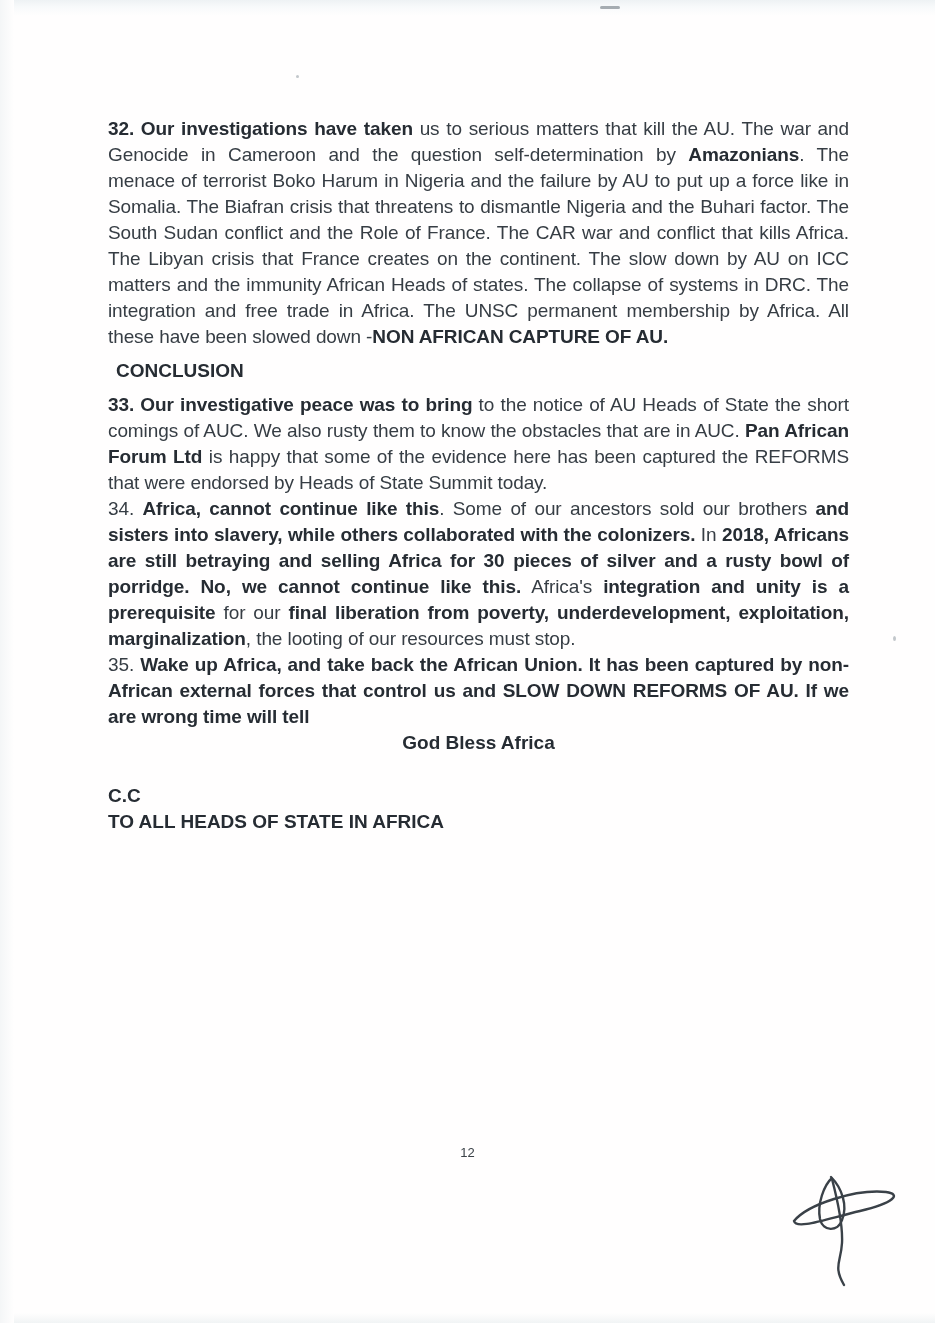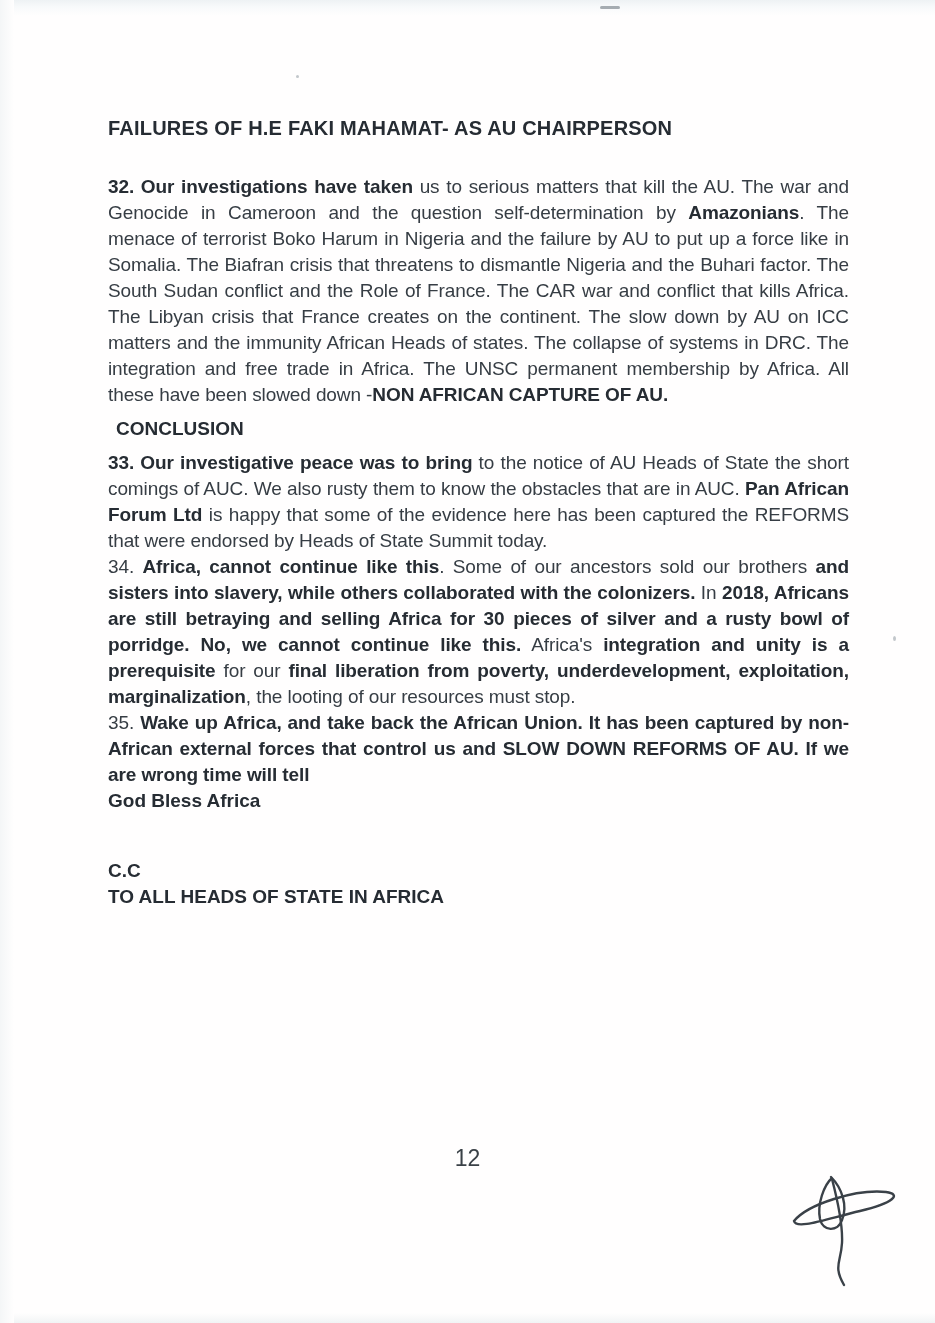--- a/index.html
+++ b/index.html
@@ -57,44 +57,43 @@
     margin:8px;
     font-size:19px;line-height:26.4px;
     font-weight:bold;color:#262c33;
   }
   .closing-line{
     margin:0;
     font-size:19px;line-height:26.4px;
     font-weight:bold;color:#262c33;
     text-align:left;
   }
-  .closing-gap{margin-bottom:43px;}
+  .closing-gap{margin-bottom:26px;text-align:center;}
   .page-number{
     position:absolute;left:0;top:1145px;width:935px;
-    text-align:center;font-size:23px;color:#3a4147;
+    text-align:center;font-size:13px;color:#3a4147;
   }
   .signature{
     position:absolute;left:748px;top:1148px;width:180px;height:170px;
   }
 </style>
 </head>
 <body>
 
 <div class="page">
 
   <div class="scan-top-edge"></div>
   <div class="scan-bottom-edge"></div>
   <div class="scan-left-edge"></div>
   <div class="top-dash"></div>
   <div class="speck s1"></div>
   <div class="speck s2"></div>
 
   <div class="content">
 
-    <h1 class="doc-title">FAILURES OF H.E FAKI MAHAMAT- AS AU CHAIRPERSON</h1>
 
     <p class="body-par gap-a"><b>32. Our investigations have taken</b><span> us to serious matters that kill the AU. The war and Genocide in Cameroon and the question self-determination by </span><b>Amazonians</b><span>. The menace of terrorist Boko Harum in Nigeria and the failure by AU to put up a force like in Somalia. The Biafran crisis that threatens to dismantle Nigeria and the Buhari factor. The South Sudan conflict and the Role of France. The CAR war and conflict that kills Africa. The Libyan crisis that France creates on the continent. The slow down by AU on ICC matters and the immunity African Heads of states. The collapse of systems in DRC. The integration and free trade in Africa. The UNSC permanent membership by Africa.  All these have been slowed down -</span><b>NON AFRICAN CAPTURE OF AU.</b></p>
 
     <h2 class="sub-heading">CONCLUSION</h2>
 
     <p class="body-par gap-b"><b>33. Our investigative peace was to bring</b><span> to the notice of AU Heads of State the short comings of AUC. We also rusty them to know the obstacles that are in AUC. </span><b>Pan African Forum Ltd</b><span> is happy that some of the evidence here has been captured the REFORMS that were endorsed by Heads of State Summit today.</span></p>
 
     <p class="body-par gap-c"><span>34.  </span><b>Africa, cannot continue like this</b><span>. Some of our ancestors sold our brothers </span><b>and sisters into slavery, while others collaborated with the colonizers.</b><span> In </span><b>2018, Africans are still betraying and selling Africa for 30 pieces of silver and a rusty bowl of porridge. No, we cannot continue like this.</b><span> Africa's </span><b>integration and unity is a prerequisite</b><span> for our </span><b>final liberation from poverty, underdevelopment, exploitation, marginalization</b><span>, the looting of our resources must stop.</span></p>
 
     <p class="body-par gap-d"><span>35.  </span><b>Wake up Africa, and take back the African Union. It has been captured by non-African external forces that control us and SLOW DOWN REFORMS OF AU. If we are wrong time will tell</b></p>

